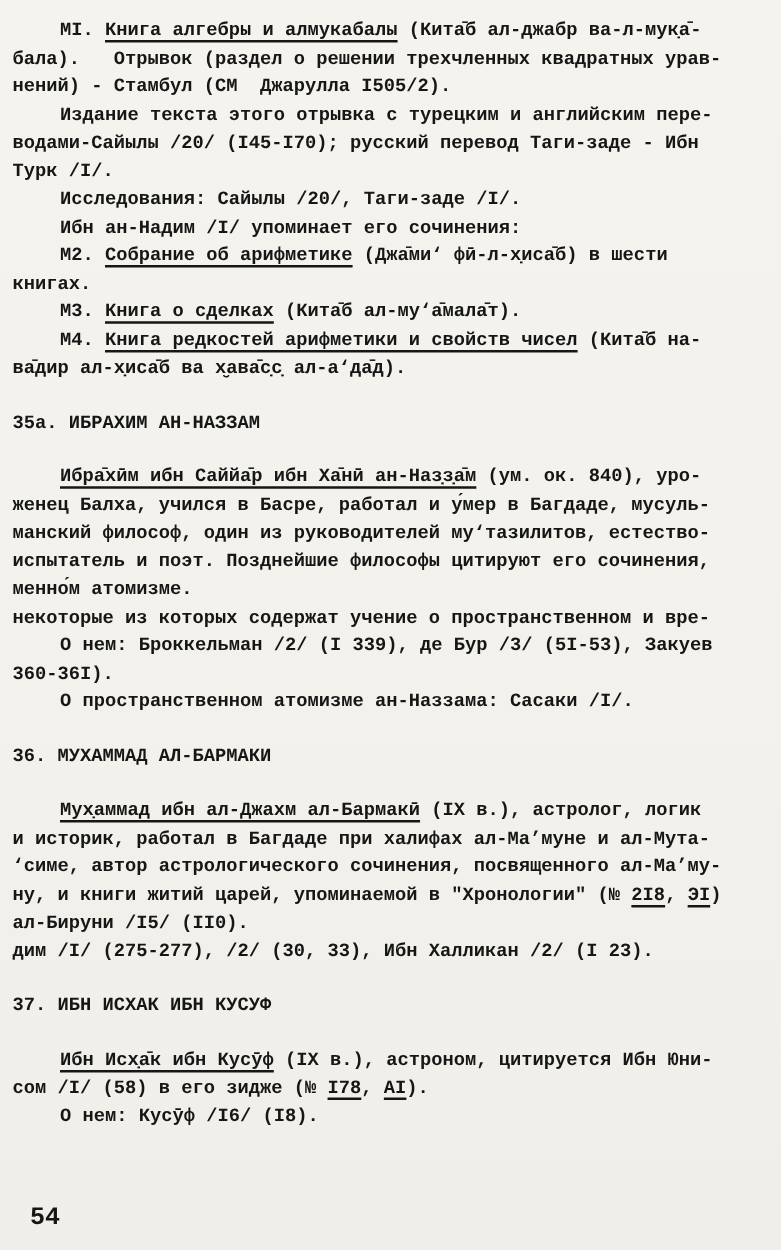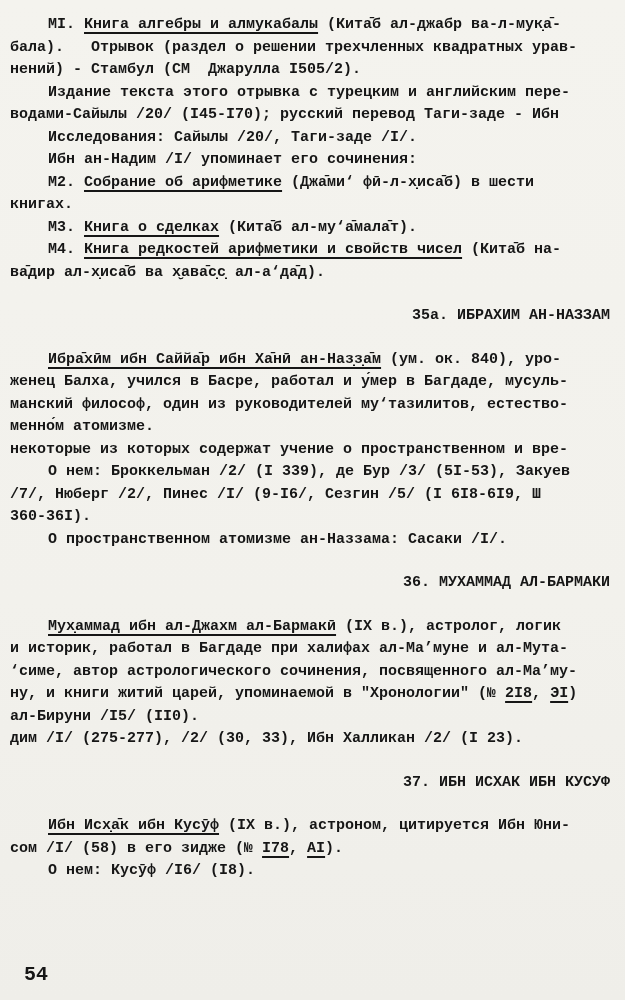--- a/index.html
+++ b/index.html
@@ -17,21 +17,21 @@
   .text-block {
     position:absolute;
     left:10px; top:14px;
     width:600px;
     font-size:15px;
     line-height:22.5px;
   }
   .line { white-space:pre; height:22.5px; letter-spacing:0; }
   .line.indent { padding-left:38px; }
   .heading {
-    text-align:right;
+    text-align:left;
     margin:21px 0;
     white-space:pre;
     height:22.5px;
   }
   .u {
     text-decoration:underline;
     text-underline-offset:3.5px;
     text-decoration-thickness:1.5px;
   }
   .page-number {
@@ -43,35 +43,36 @@
 </head>
 <body>
 
 <div class="page">
   <div class="text-block">
       <div class="line indent"><span class="">МI. </span><span class="u">Книга алгебры и алмукабалы</span><span class=""> (Кита̄б ал-джабр ва-л-мук̣а̄-</span></div>
       <div class="line"><span class="">бала).   Отрывок (раздел о решении трехчленных квадратных урав-</span></div>
       <div class="line"><span class="">нений) - Стамбул (СМ  Джарулла I505/2).</span></div>
       <div class="line indent"><span class="">Издание текста этого отрывка с турецким и английским пере-</span></div>
       <div class="line"><span class="">водами-Сайылы /20/ (I45-I70); русский перевод Таги-заде - Ибн</span></div>
+      <div class="line"><span class="">Турк /I/.</span></div>
       <div class="line indent"><span class="">Исследования: Сайылы /20/, Таги-заде /I/.</span></div>
       <div class="line indent"><span class="">Ибн ан-Надим /I/ упоминает его сочинения:</span></div>
       <div class="line indent"><span class="">М2. </span><span class="u">Собрание об арифметике</span><span class=""> (Джа̄ми‘ фӣ-л-х̣иса̄б) в шести</span></div>
       <div class="line"><span class="">книгах.</span></div>
       <div class="line indent"><span class="">М3. </span><span class="u">Книга о сделках</span><span class=""> (Кита̄б ал-му‘а̄мала̄т).</span></div>
       <div class="line indent"><span class="">М4. </span><span class="u">Книга редкостей арифметики и свойств чисел</span><span class=""> (Кита̄б на-</span></div>
       <div class="line"><span class="">ва̄дир ал-х̣иса̄б ва х̮ава̄с̣с̣ ал-а‘да̄д).</span></div>
       <div class="heading">35а. ИБРАХИМ АН-НАЗЗАМ</div>
       <div class="line indent"><span class="u">Ибра̄хӣм ибн Саййа̄р ибн Ха̄нӣ ан-Наз̣з̣а̄м</span><span class=""> (ум. ок. 840), уро-</span></div>
       <div class="line"><span class="">женец Балха, учился в Басре, работал и у́мер в Багдаде, мусуль-</span></div>
       <div class="line"><span class="">манский философ, один из руководителей му‘тазилитов, естество-</span></div>
+      <div class="line"><span class="">испытатель и поэт. Позднейшие философы цитируют его сочинения,</span></div>
       <div class="line"><span class="">менно́м атомизме.</span></div>
       <div class="line"><span class="">некоторые из которых содержат учение о пространственном и вре-</span></div>
       <div class="line indent"><span class="">О нем: Броккельман /2/ (I 339), де Бур /3/ (5I-53), Закуев</span></div>
-      <div class="line"><span class="">/7/, Нюберг /2/, Пинес /I/ (9-I6/, Сезгин /5/ (I 6I8-6I9, Ш</span></div>
       <div class="line"><span class="">360-36I).</span></div>
       <div class="line indent"><span class="">О пространственном атомизме ан-Наззама: Сасаки /I/.</span></div>
       <div class="heading">36. МУХАММАД АЛ-БАРМАКИ</div>
       <div class="line indent"><span class="u">Мух̣аммад ибн ал-Джахм ал-Бармакӣ</span><span class=""> (IX в.), астролог, логик</span></div>
       <div class="line"><span class="">и историк, работал в Багдаде при халифах ал-Ма’муне и ал-Мута-</span></div>
       <div class="line"><span class="">‘симе, автор астрологического сочинения, посвященного ал-Ма’му-</span></div>
       <div class="line"><span class="">ну, и книги житий царей, упоминаемой в "Хронологии" (№ </span><span class="u">2I8</span><span class="">, </span><span class="u">ЭI</span><span class="">)</span></div>
       <div class="line"><span class="">ал-Бируни /I5/ (II0).</span></div>
       <div class="line"><span class="">дим /I/ (275-277), /2/ (30, 33), Ибн Халликан /2/ (I 23).</span></div>
       <div class="heading">37. ИБН ИСХАК ИБН КУСУФ</div>

